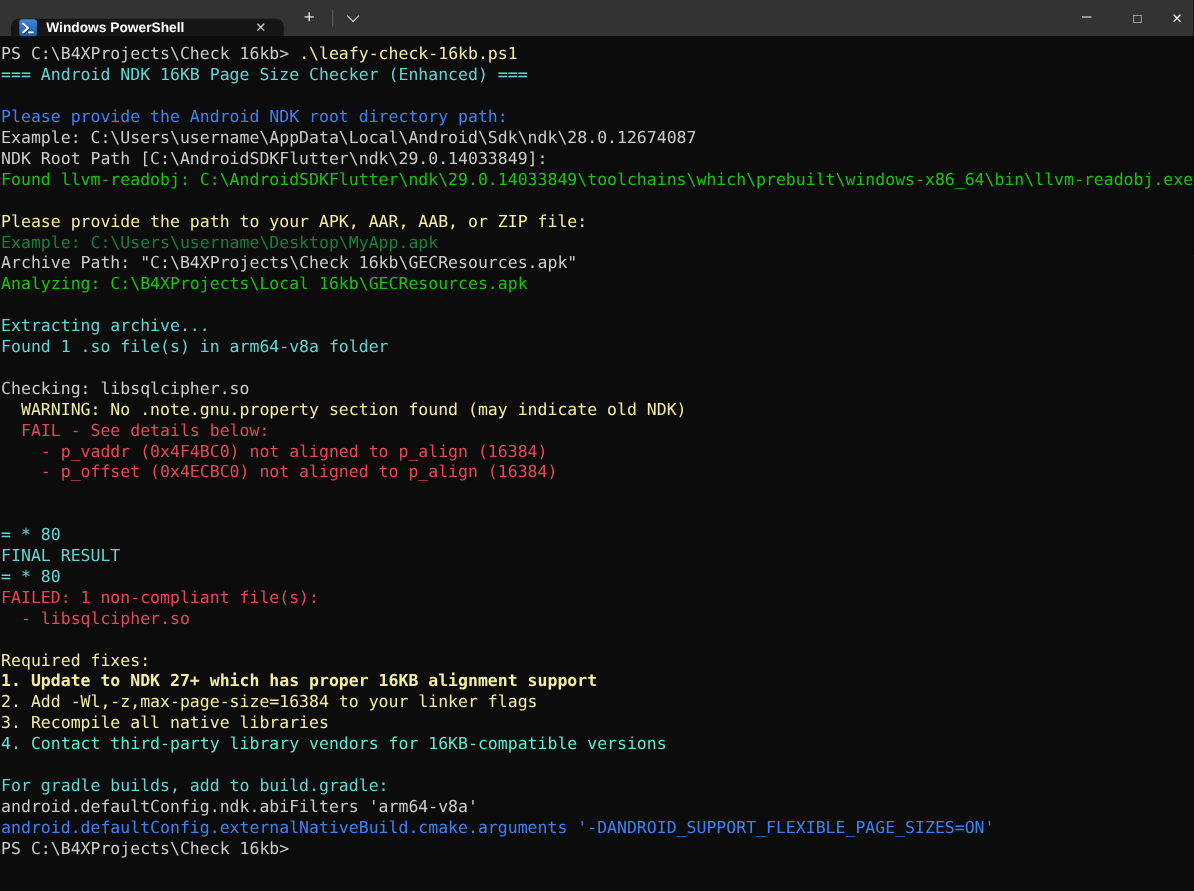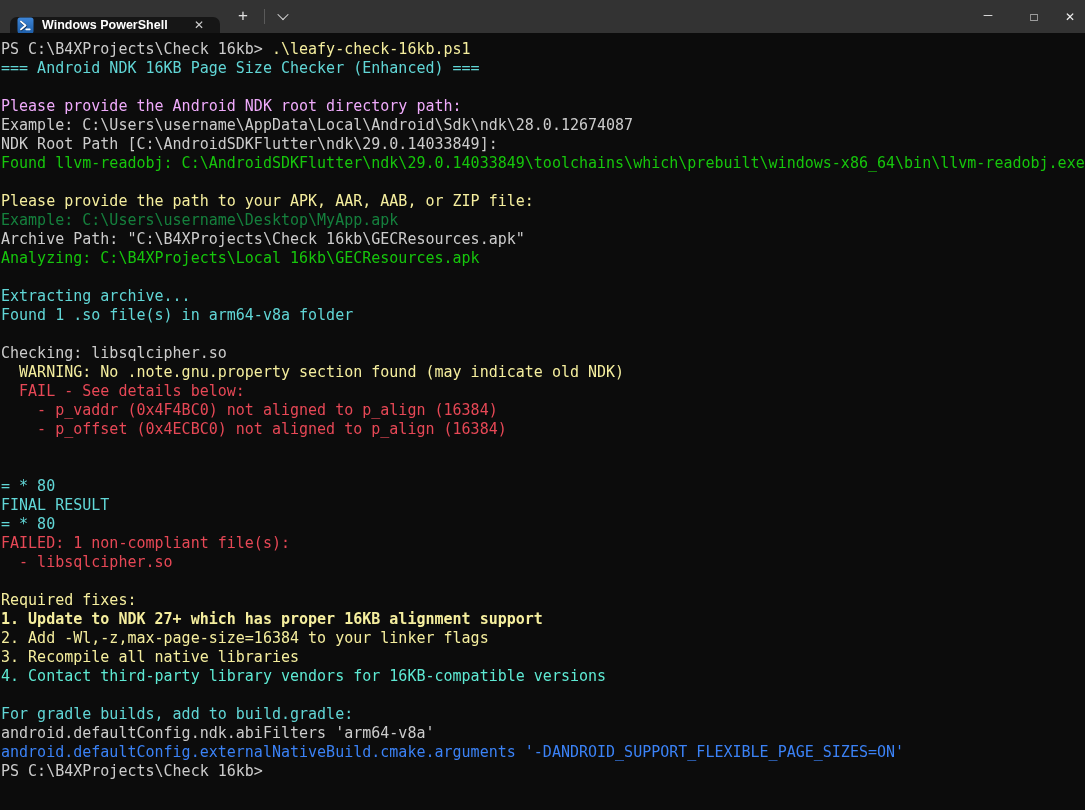--- a/index.html
+++ b/index.html
@@ -10,21 +10,21 @@
 
   
   .titlebar {
     height: 33px; flex: 0 0 33px;
     background: var(--titlebar_bg, #333333);
     display: flex; align-items: stretch;
     user-select: none;
   }
   .tab {
     margin-left: 10px; margin-top: 17px;
-    width: 210px;
+    width: 248px;
     background: var(--tab_bg, #161616);
     border-radius: 7px 7px 0 0;
     display: flex; align-items: center;
     padding: 0 8px 0 6px;
     color: #F2F2F2;
   }
   .ps-icon { width: 17px; height: 17px; flex: 0 0 17px; margin-left: 1px; }
   .tab-title {
     margin-left: 8px; font-size: 12.5px; font-weight: bold; color: #FFFFFF;
     flex: 1 1 auto; white-space: nowrap; overflow: hidden;
@@ -113,21 +113,21 @@
     <div class="win-btn close">
         <span>✕</span>
       </div>
 
   </div>
 
   <div class="terminal">
       <div class="t-line"><span style="color: rgb(204, 204, 204);">PS C:\B4XProjects\Check 16kb&gt; </span><span style="color: rgb(245, 238, 158);">.\leafy-check-16kb.ps1</span></div>
       <div class="t-line"><span style="color: rgb(97, 214, 214);">=== Android NDK 16KB Page Size Checker (Enhanced) ===</span></div>
       <div class="t-line"></div>
-      <div class="t-line"><span style="color: #f0abfc; text-align: center;">Please provide the Android NDK root directory path:</span></div>
+      <div class="t-line"><span style="color: #3b82f6; text-align: center;">Please provide the Android NDK root directory path:</span></div>
       <div class="t-line"><span style="color: rgb(204, 204, 204);">Example: C:\Users\username\AppData\Local\Android\Sdk\ndk\28.0.12674087</span></div>
       <div class="t-line"><span style="color: rgb(204, 204, 204);">NDK Root Path [C:\AndroidSDKFlutter\ndk\29.0.14033849]:</span></div>
       <div class="t-line"><span style="color: rgb(22, 198, 12);">Found llvm-readobj: C:\AndroidSDKFlutter\ndk\29.0.14033849\toolchains\which\prebuilt\windows-x86_64\bin\llvm-readobj.exe</span></div>
       <div class="t-line"></div>
       <div class="t-line"><span style="color: rgb(245, 238, 158);">Please provide the path to your APK, AAR, AAB, or ZIP file:</span></div>
       <div class="t-line"><span style="color: #15803d;">Example: C:\Users\username\Desktop\MyApp.apk</span></div>
       <div class="t-line"><span style="color: rgb(204, 204, 204);">Archive Path: "C:\B4XProjects\Check 16kb\GECResources.apk"</span></div>
       <div class="t-line"><span style="color: rgb(22, 198, 12);">Analyzing: C:\B4XProjects\Local 16kb\GECResources.apk</span></div>
       <div class="t-line"></div>
       <div class="t-line"><span style="color: rgb(97, 214, 214);">Extracting archive...</span></div>

